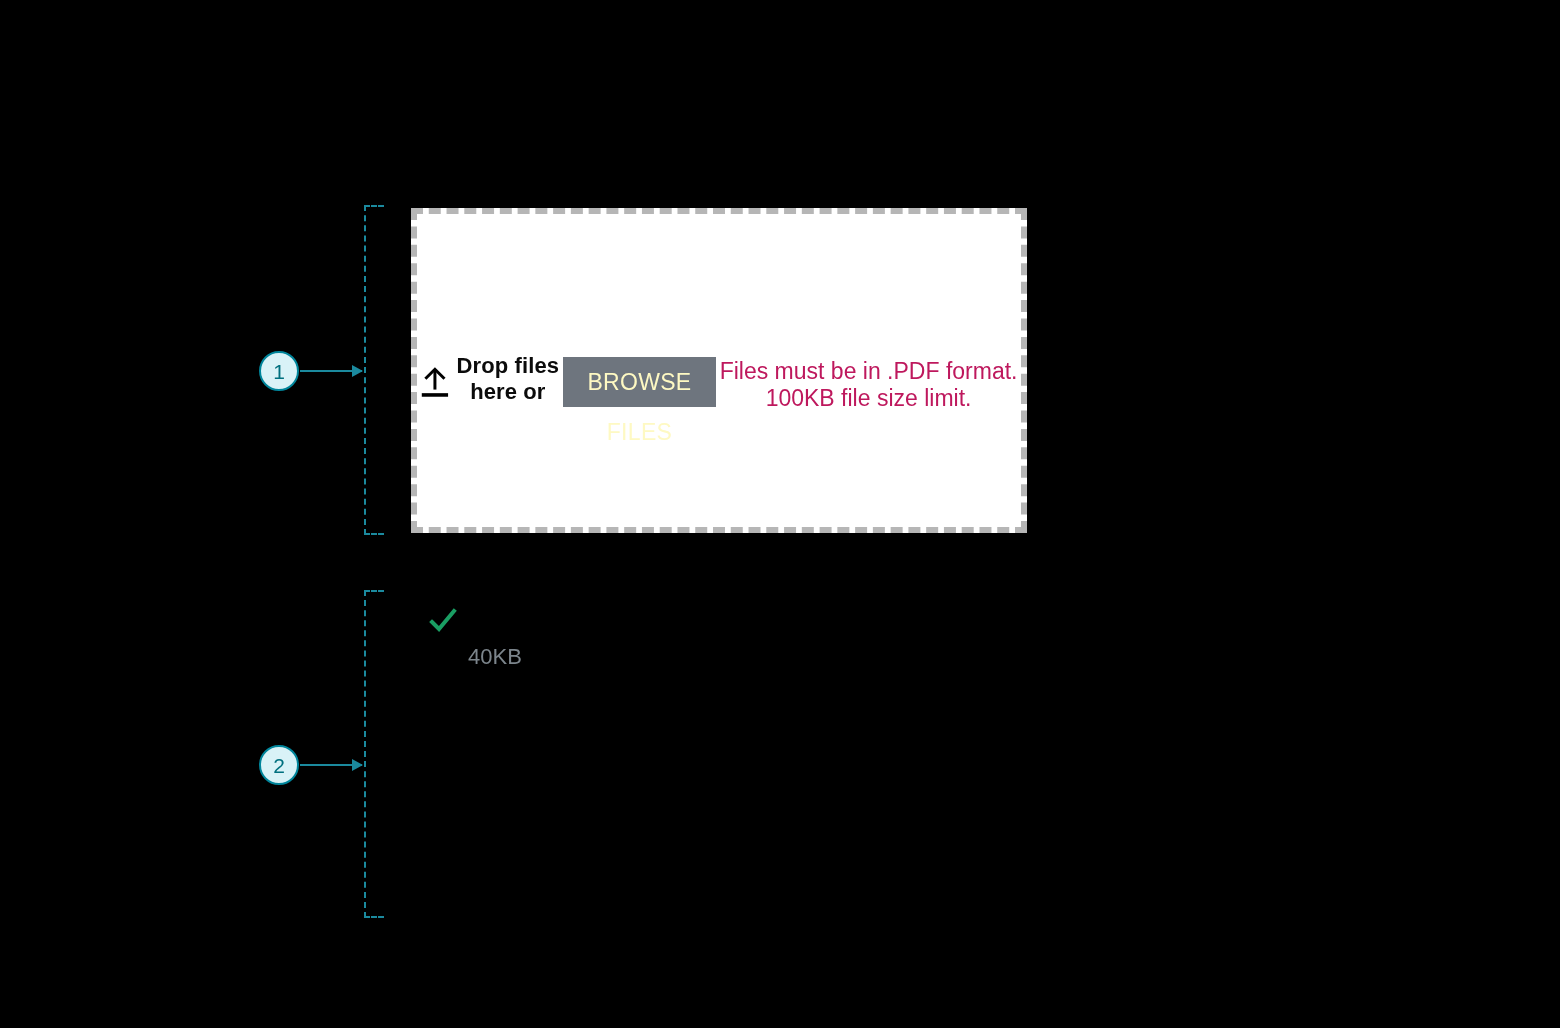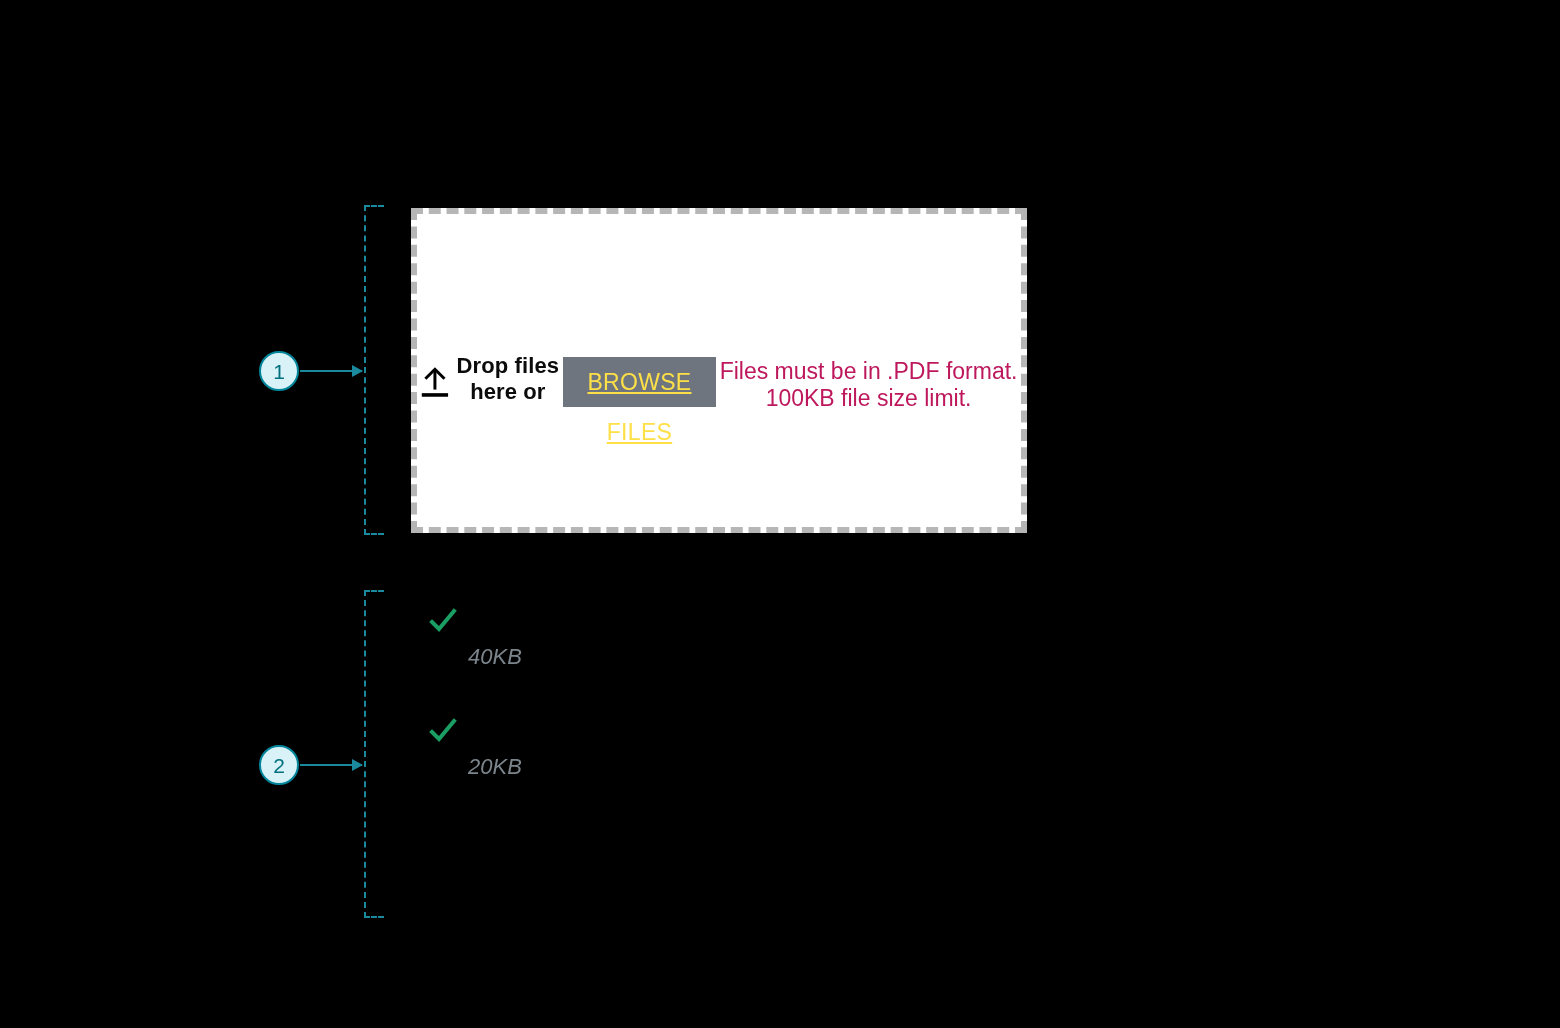--- a/index.html
+++ b/index.html
@@ -94,49 +94,47 @@
   #dropzone-title {
     margin-top: 16px;
     font-size: 22px;
     font-weight: bold;
     color: #0b0b0b;
     letter-spacing: 0.1px;
   }
   #browse-files-button {
     margin-top: 23px;
     background: #6e757e;
-    color: #fde047;
+    color: #fef9c3;
     border: none;
     border-radius: 0;
     padding: 0 24px;
     height: 50px;
     line-height: 50px;
     font-size: 23px;
     font-family: "Liberation Sans", "DejaVu Sans", sans-serif;
     letter-spacing: 0.3px;
     cursor: pointer;
-    text-decoration: underline;
   }
   #dropzone-hint {
     margin-top: 28px;
     font-size: 23px;
     color: #be185d;
   }
 
   
   #file-list {
     position: absolute;
     left: 428px;
     top: 600px;
     width: 700px;
   }
   .file-row {
     position: relative;
     height: 110px;
-    font-style: italic;
   }
   .file-status-icon {
     position: absolute;
     left: 0;
     top: 6px;
     width: 30px;
     height: 30px;
   }
   .file-name {
     position: absolute;
@@ -191,22 +189,15 @@
 <div id="file-list">
 
   <div class="file-row">
     <svg class="file-status-icon" viewBox="0 0 30 30">
       <polyline points="4,16 11,23 26,5" fill="none" stroke="#1a9e63" stroke-width="4" stroke-linecap="square"></polyline>
     </svg>
     <div class="file-name"></div>
     <div class="file-meta">40KB</div>
   </div>
 
-  <div class="file-row">
-    <svg class="file-status-icon" viewBox="0 0 30 30">
-      <polyline points="4,16 11,23 26,5" fill="none" stroke="#1a9e63" stroke-width="4" stroke-linecap="square"></polyline>
-    </svg>
-    <div class="file-name"></div>
-    <div class="file-meta">20KB</div>
-  </div>
 
 
 </div>
 
 </body></html>

